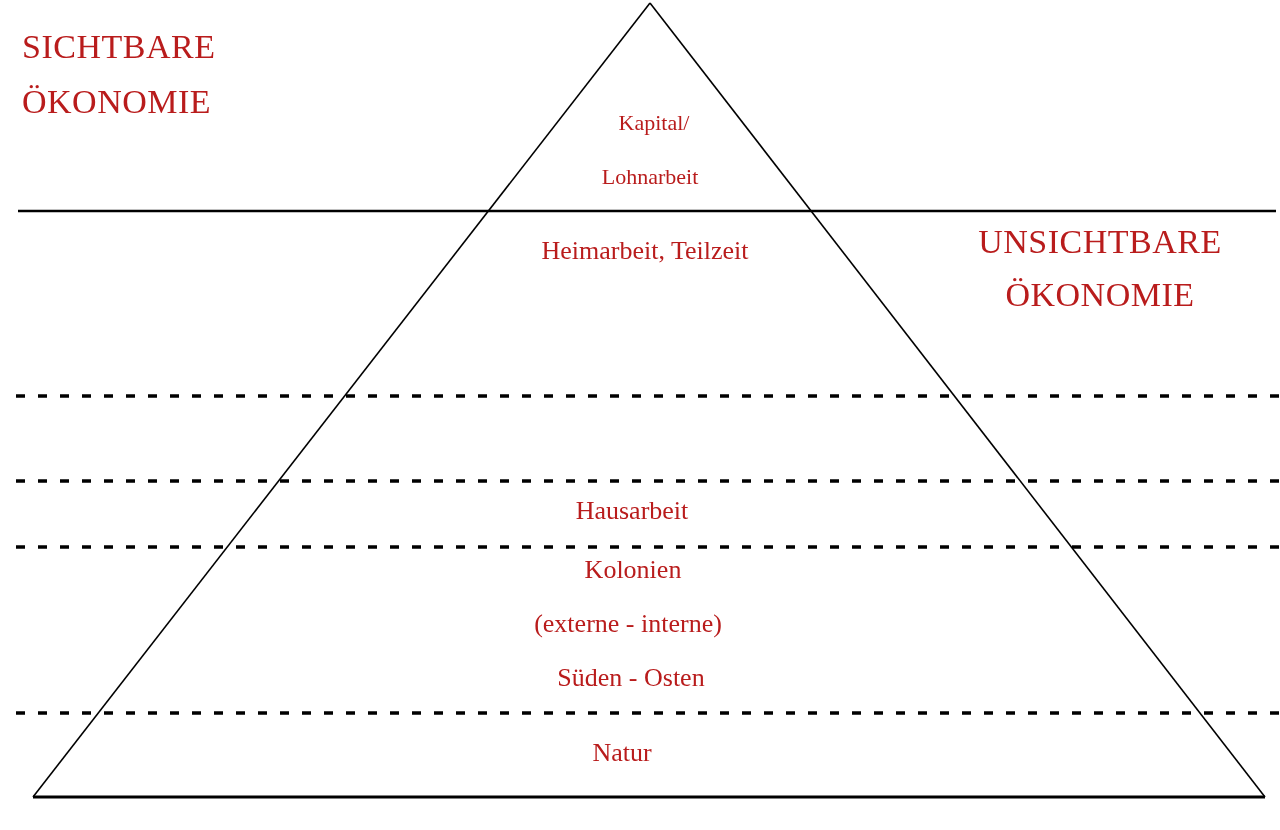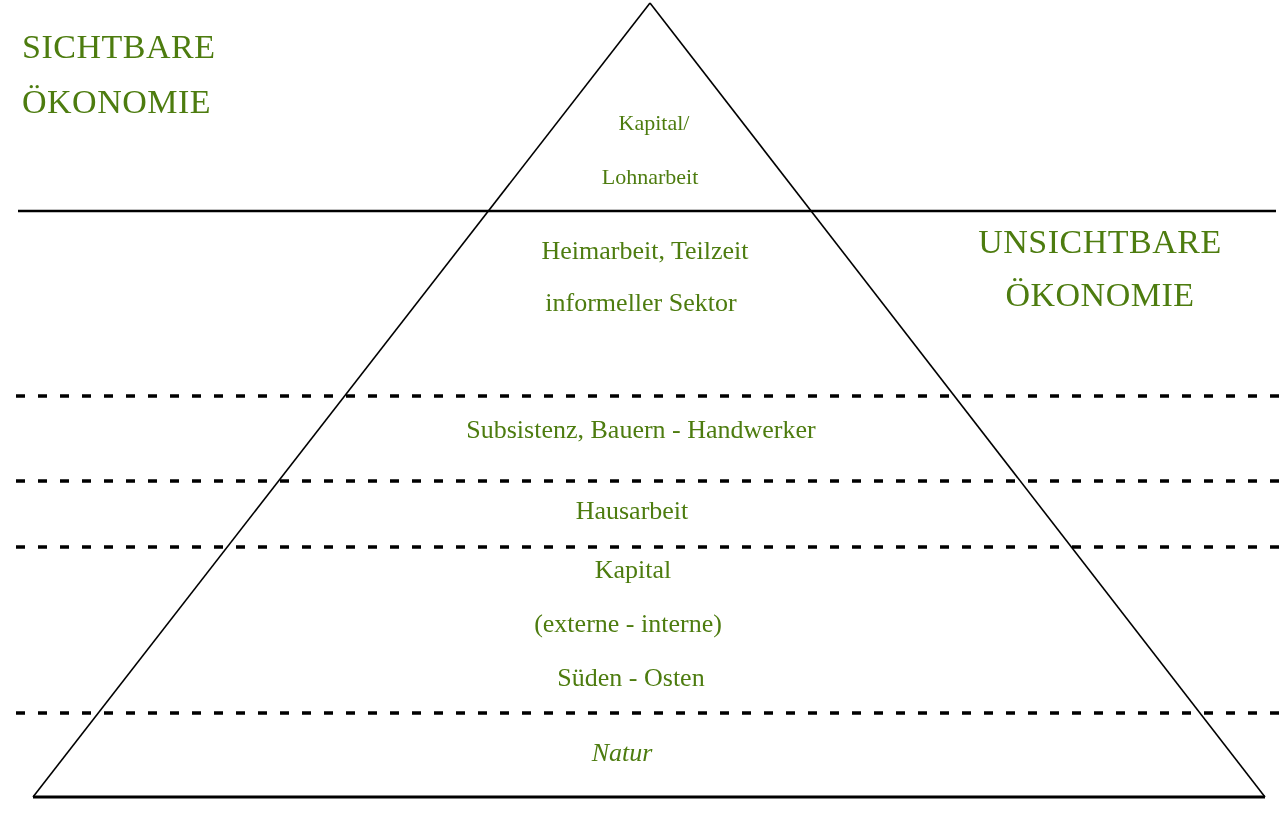--- a/index.html
+++ b/index.html
@@ -19,21 +19,21 @@
   #diagram-svg {
     position: absolute;
     left: 0;
     top: 0;
     width: 1280px;
     height: 830px;
   }
   .txt {
     position: absolute;
     white-space: nowrap;
-    color: #4d7c0f;
+    color: #b91c1c;
     line-height: 1.0;
   }
   .centered {
     text-align: center;
     transform: translateX(-50%);
   }
   .side-label {
     font-size: 34px;
     letter-spacing: 0.5px;
   }
@@ -66,25 +66,23 @@
   <div class="txt side-label" style="left:22px; top:30px;">SICHTBARE</div>
   <div class="txt side-label" style="left:22px; top:85px;">ÖKONOMIE</div>
 
   <div class="txt side-label centered" style="left:1100px; top:225px;">UNSICHTBARE</div>
   <div class="txt side-label centered" style="left:1100px; top:278px;">ÖKONOMIE</div>
 
   <div class="txt tier-text-lg centered" style="left:654px; top:112px;">Kapital/</div>
   <div class="txt tier-text-lg centered" style="left:650px; top:166px;">Lohnarbeit</div>
 
   <div class="txt tier-text centered" style="left:645px; top:238px;">Heimarbeit, Teilzeit</div>
-  <div class="txt tier-text centered" style="left:641px; top:290px;">informeller Sektor</div>
 
-  <div class="txt tier-text centered" style="left:641px; top:417px;">Subsistenz, Bauern - Handwerker</div>
 
   <div class="txt tier-text centered" style="left:632px; top:498px;">Hausarbeit</div>
 
-  <div class="txt tier-text centered" style="left:633px; top:557px;">Kapital</div>
+  <div class="txt tier-text centered" style="left:633px; top:557px;">Kolonien</div>
   <div class="txt tier-text centered" style="left:631px; top:665px;">Süden - Osten</div>
   <div class="txt tier-text centered" style="left:628px; top:611px;">(externe - interne)</div>
 
-  <div class="txt tier-text centered" style="left:622px; top:740px;font-style:italic;">Natur</div>
+  <div class="txt tier-text centered" style="left:622px; top:740px;">Natur</div>
 
 </div>
 
 </body></html>

